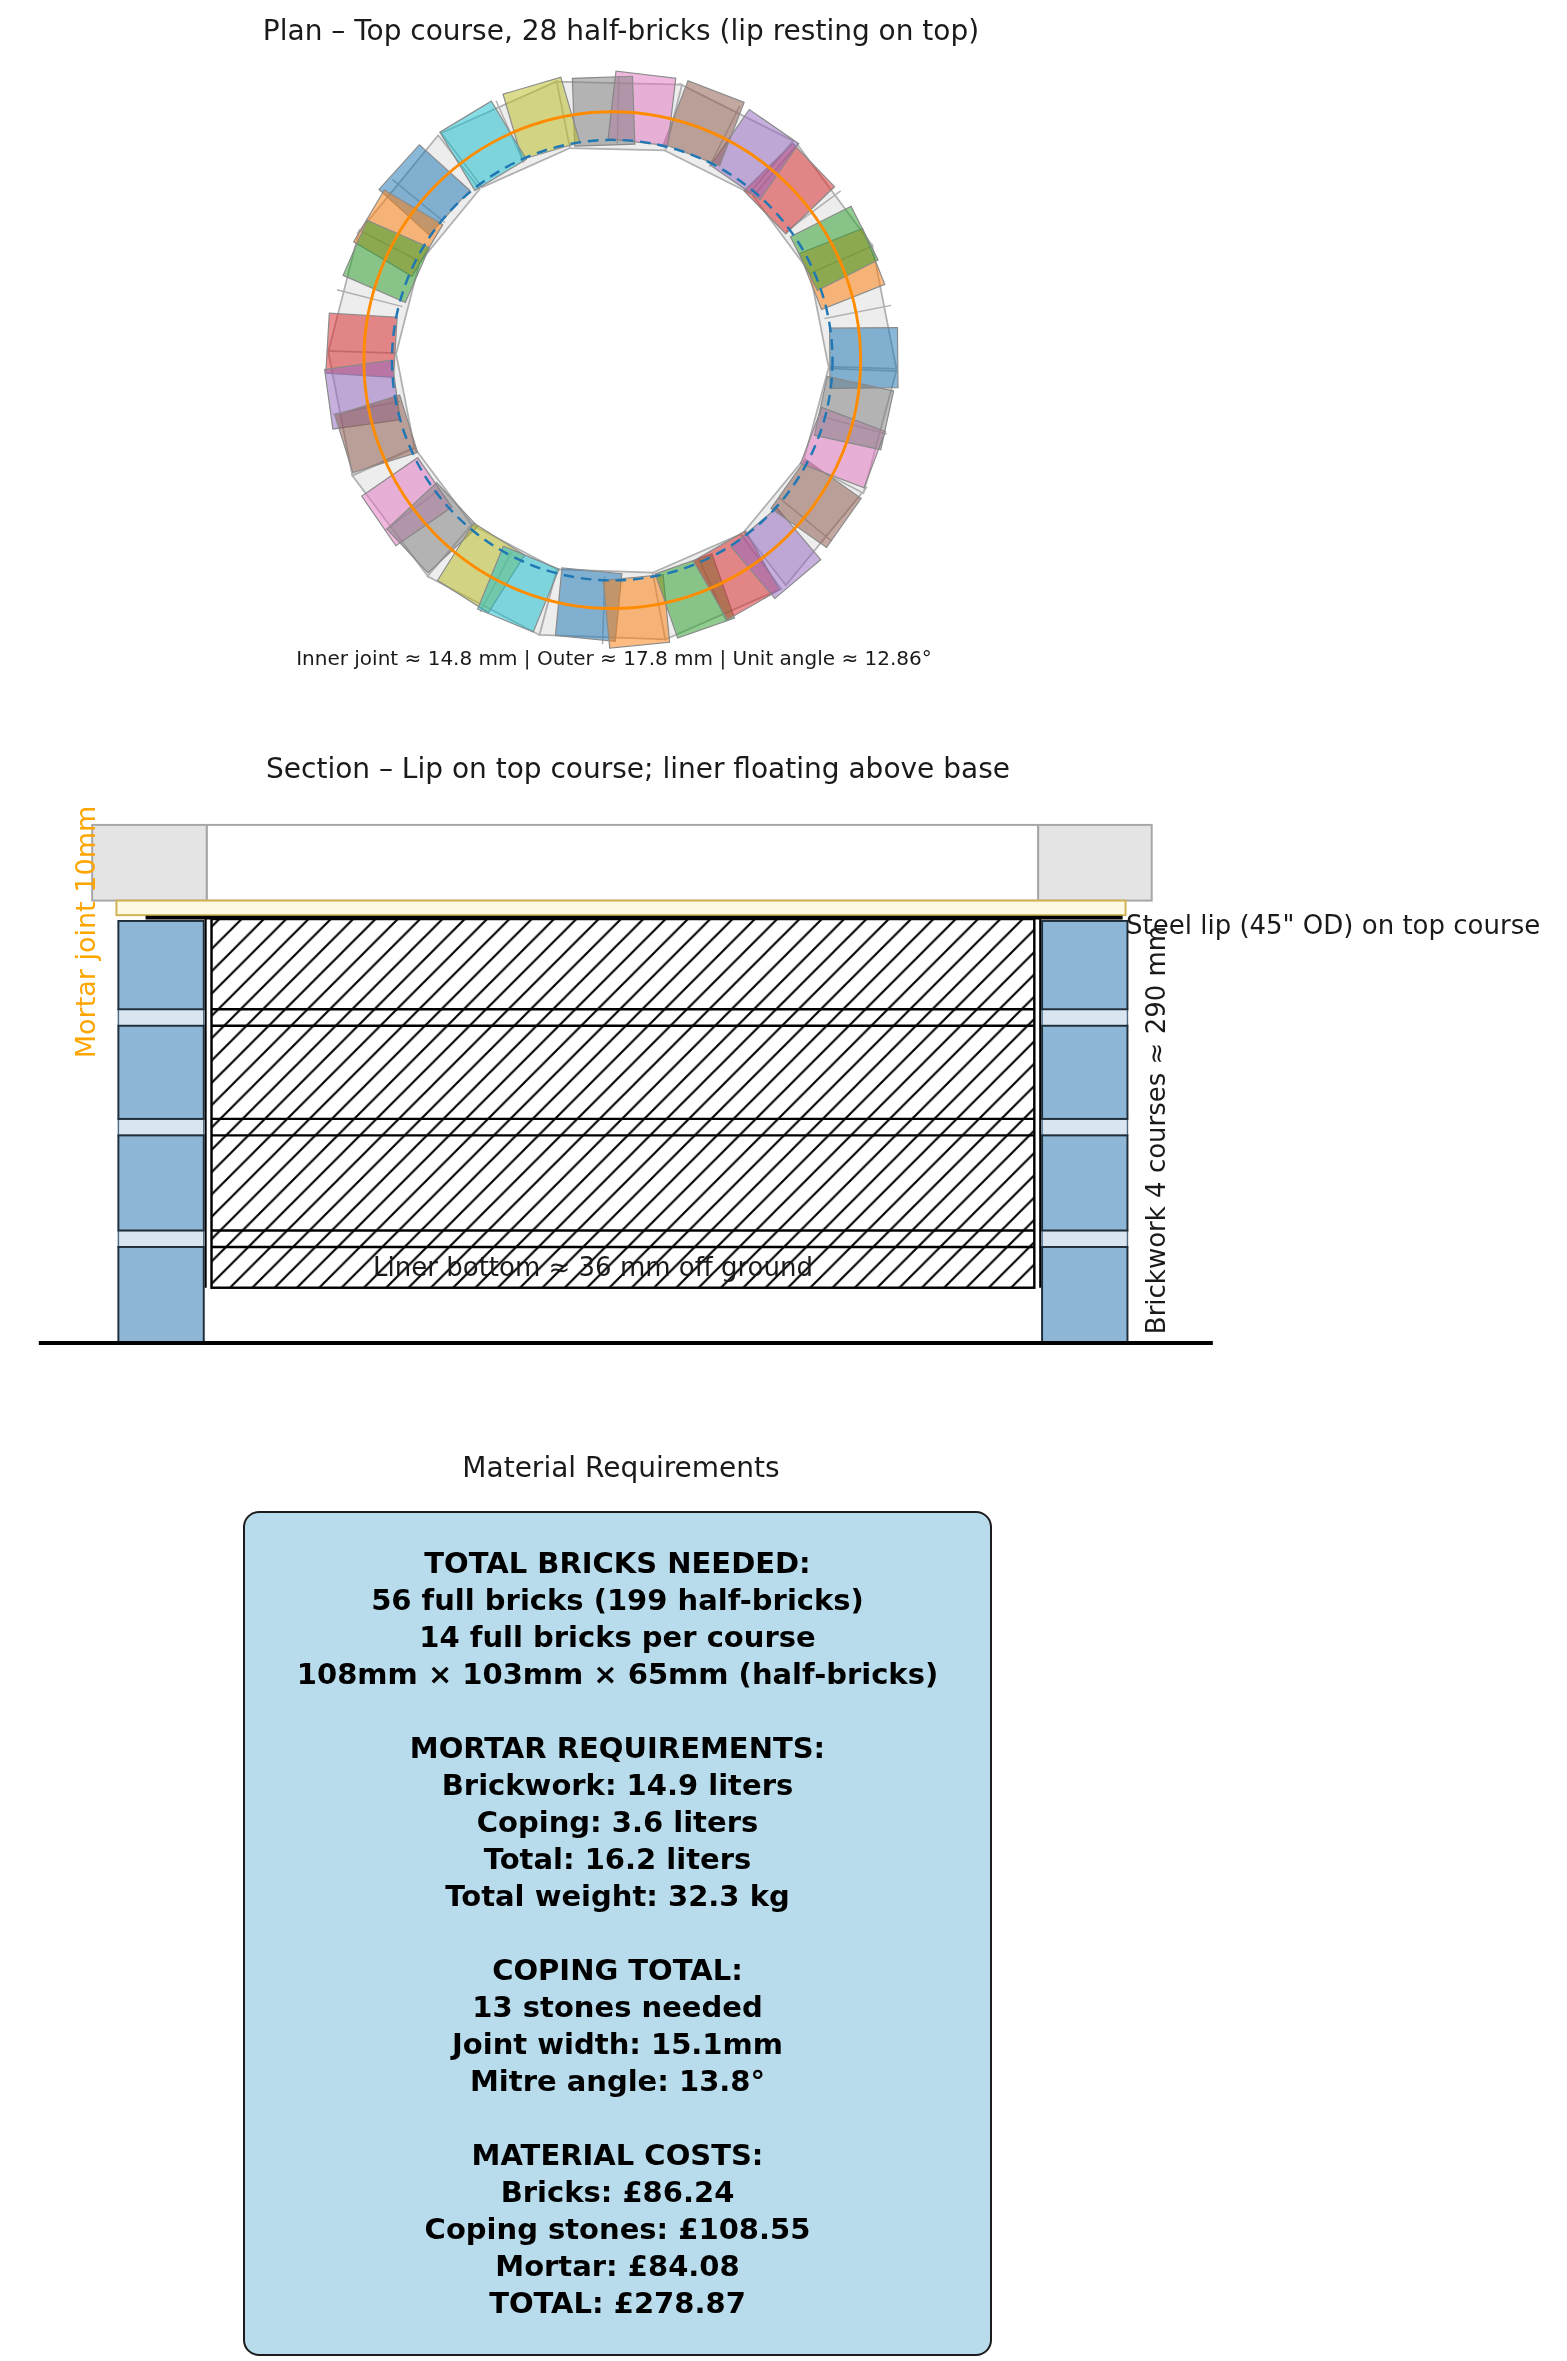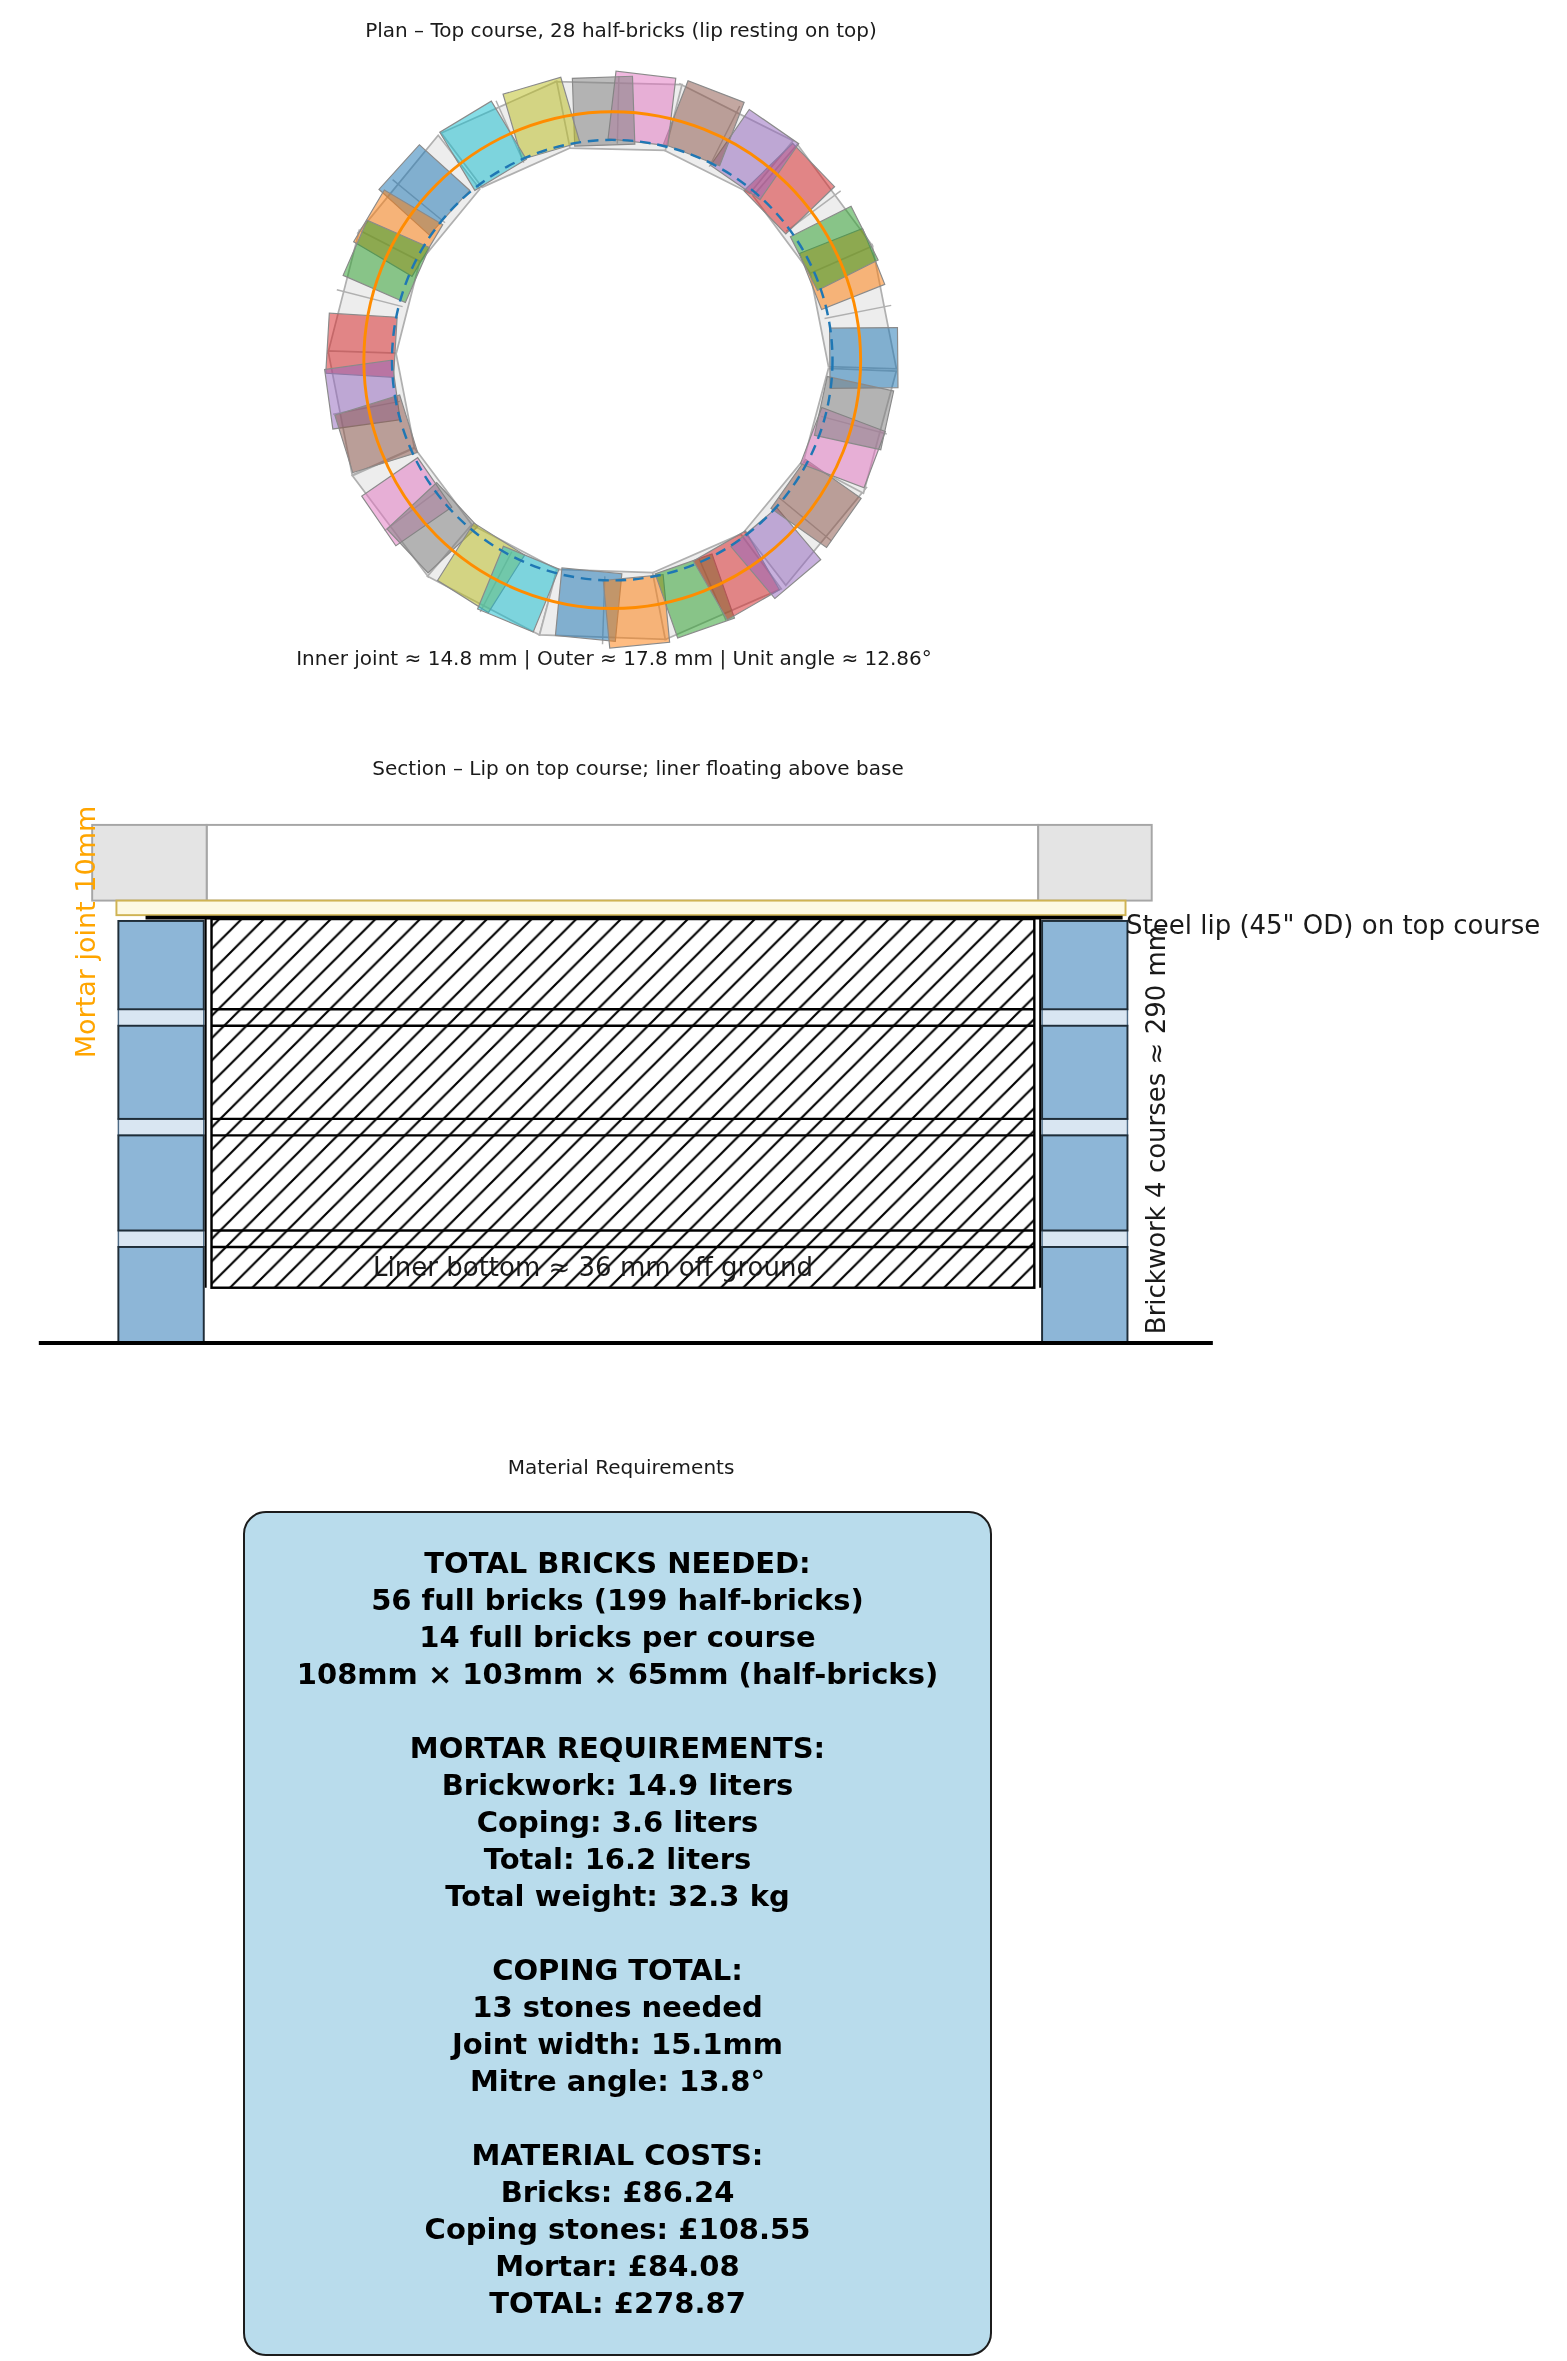--- a/index.html
+++ b/index.html
@@ -2,25 +2,25 @@
 <html><head>
 <meta charset="utf-8">
 <style>
   html,body{margin:0;padding:0;background:#ffffff;}
   body{font-family:"DejaVu Sans","Liberation Sans",sans-serif;}
   #page{position:relative;width:1567px;height:2362px;background:#ffffff;overflow:hidden;}
   #scene{position:absolute;left:0;top:0;}
   .lbl{position:absolute;white-space:nowrap;color:#1a1a1a;}
   .center{transform:translate(-50%,-50%);}
   .vert{transform:translate(-50%,-50%) rotate(-90deg);}
-  .t-title{font-size:20px;}
+  .t-title{font-size:28px;}
   .t-caption{font-size:20px;}
   .t-note{font-size:26px;}
   .t-orange{font-size:27px;}
-  #mat-box{position:absolute;box-sizing:border-box;border:2.9px solid #1c1c1c;border-radius:23px;
+  #mat-box{position:absolute;box-sizing:border-box;border:2.9px solid #1c1c1c;border-radius:16px;
            display:flex;flex-direction:column;justify-content:center;align-items:center;padding:17.5px 9.7px;}
   .mat-line{min-height:37px;line-height:37px;font-size:29px;font-weight:bold;color:#000;text-align:center;}
 </style>
 </head>
 <body>
 
 <div id="page">
 
   <svg id="scene" width="1567" height="2362" viewBox="0 0 1615 2434">
       <g>

